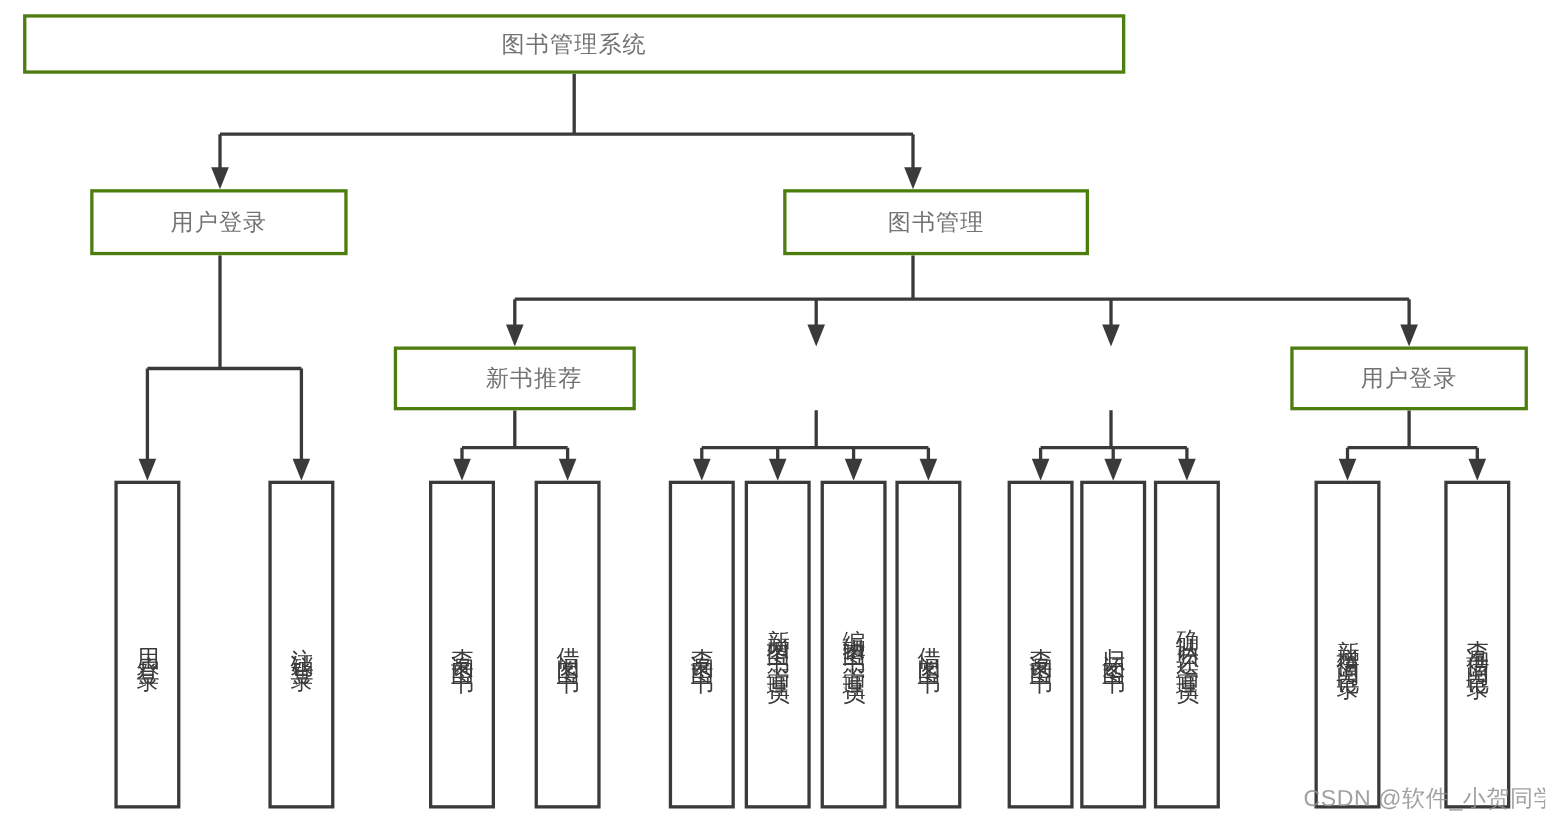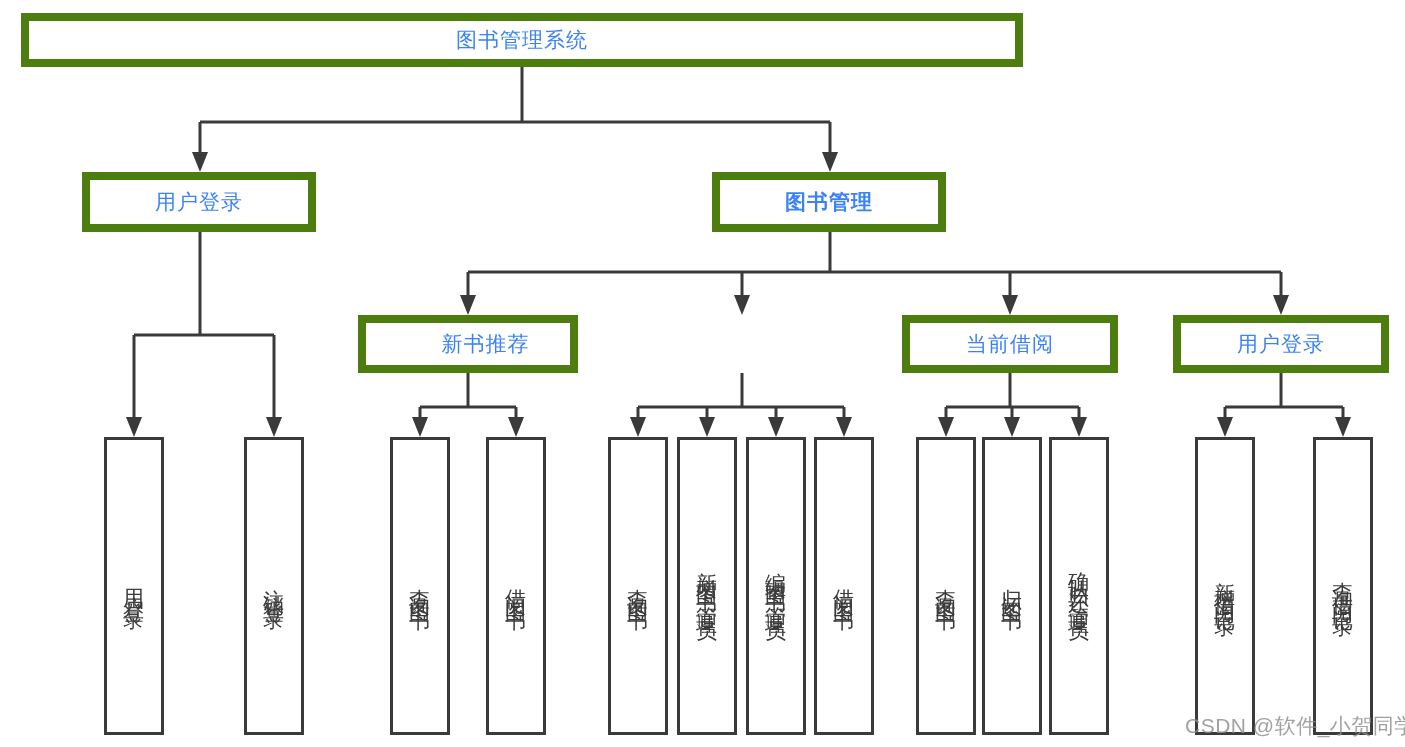--- a/index.html
+++ b/index.html
@@ -18,32 +18,32 @@
   svg.wires {
     position: absolute;
     left: 0; top: 0;
     width: 1405px; height: 747px;
     pointer-events: none;
   }
   .node {
     position: absolute;
     box-sizing: border-box;
     background: #ffffff;
-    border: 8px solid #4d7c0f;
-    color: #3b82f6;
+    border: 3px solid #4d7c0f;
+    color: #737373;
     display: flex;
     align-items: center;
     justify-content: center;
     font-size: 21px;
     letter-spacing: 1px;
     z-index: 2;
   }
   .node.root   { left: 21px;  top: 13px;  width: 1002px; height: 54px; }
   .node.l2a    { left: 82px;  top: 172px; width: 234px;  height: 60px; }
-  .node.l2b    { left: 712px; top: 172px; width: 234px;  height: 60px; font-weight: bold; }
+  .node.l2b    { left: 712px; top: 172px; width: 278px;  height: 60px; }
   .node.l3     { top: 315px;  height: 58px; width: 220px; }
   .node.l3a    { left: 358px; padding-left: 35px; }
   .node.l3b    { left: 634px; width: 216px; }
   .node.l3c    { left: 902px; width: 216px; }
   .node.l3d    { left: 1173px; width: 216px; }
   .leaf {
     position: absolute;
     top: 437px;
     width: 60px;
     height: 298px;
@@ -140,23 +140,20 @@
   <div class="node l2a">
     <span>用户登录</span>
   </div>
   <div class="node l2b">
     <span>图书管理</span>
   </div>
 
   <div class="node l3 l3a">
     <span>新书推荐</span>
   </div>
-  <div class="node l3 l3c">
-    <span>当前借阅</span>
-  </div>
   <div class="node l3 l3d">
     <span>用户登录</span>
   </div>
 
   <div class="leaf lf1">
     <span class="vtext">用户登录</span>
   </div>
   <div class="leaf lf2">
     <span class="vtext">注销登录</span>
   </div>

